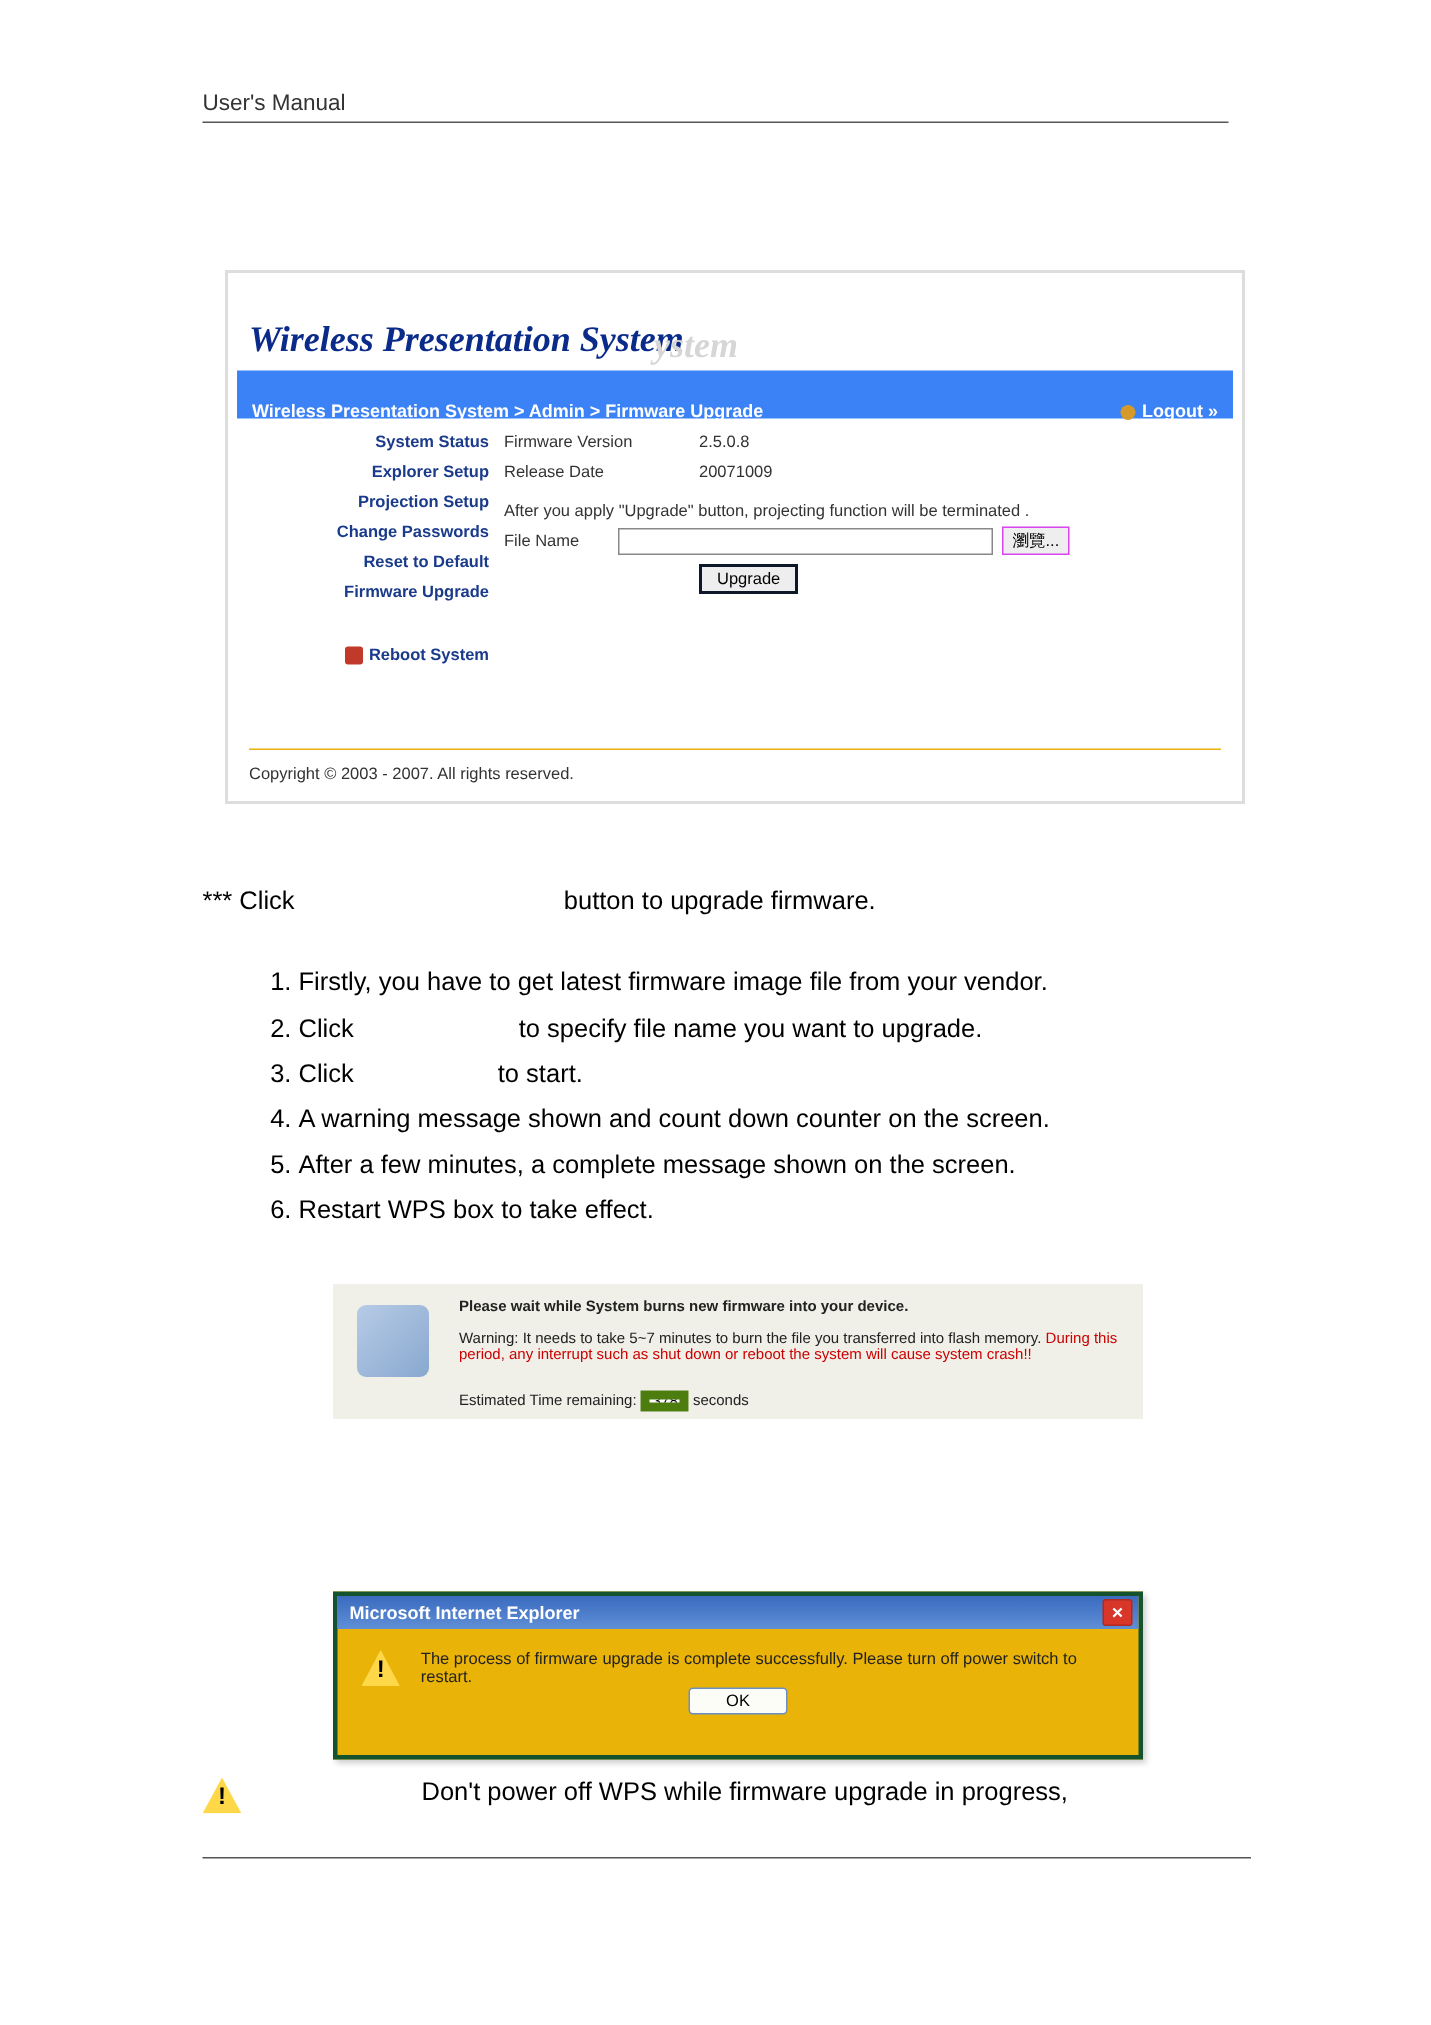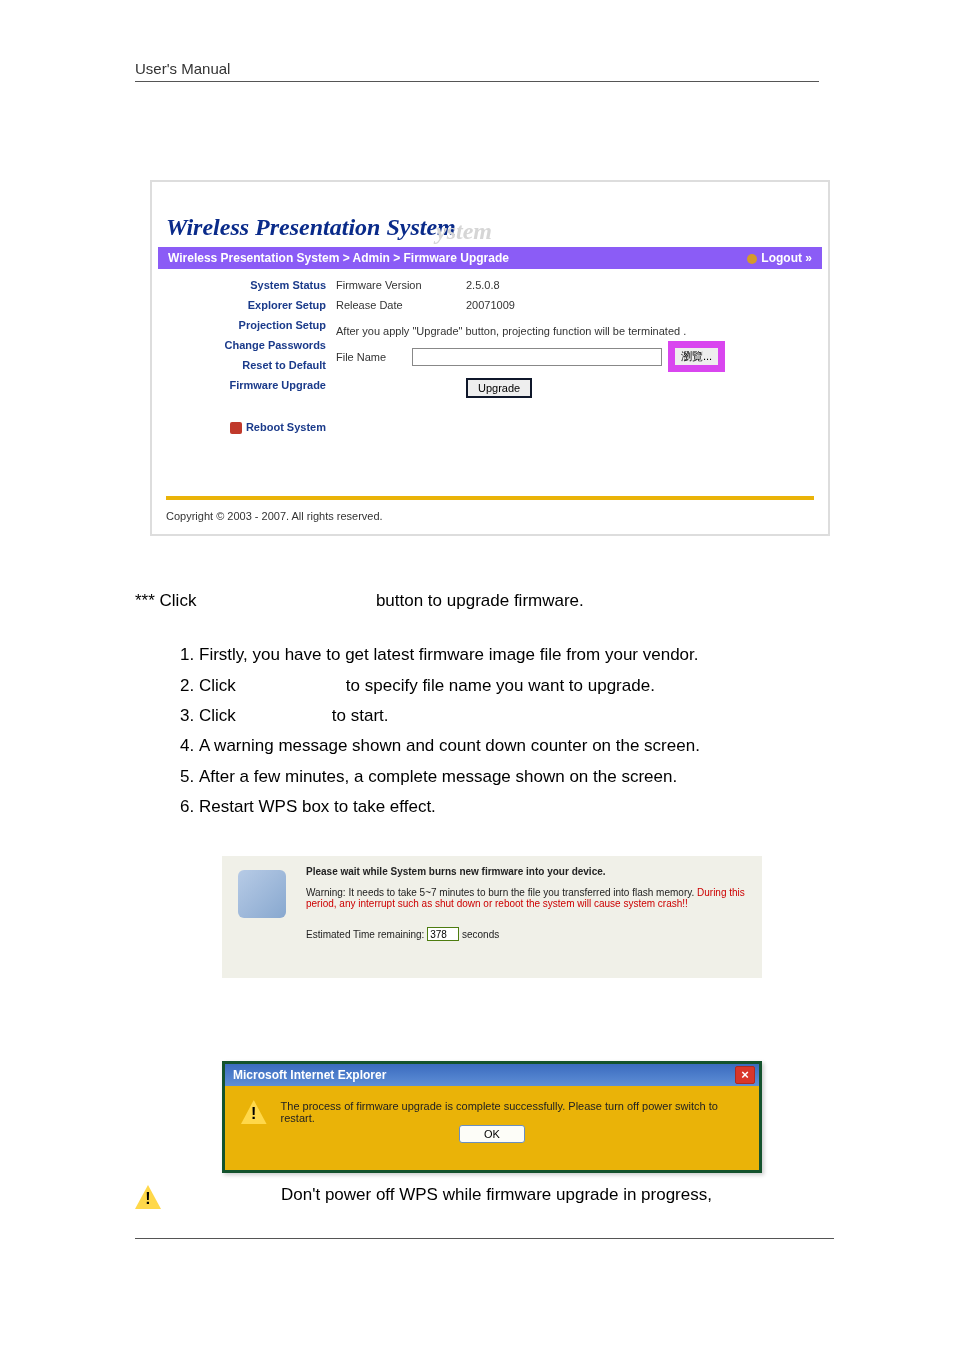--- a/index.html
+++ b/index.html
@@ -43,27 +43,27 @@
   .wps-title::after {
     content: "ystem";
     color: #d6d6d6;
     position: absolute;
     left: 284px;
     top: 36px;
     font-size: 24px;
     font-style: italic;
   }
   .breadcrumb-bar {
-    background: #8b5cf6;
+    background: #3b82f6;
     color: #fff;
     font-size: 12px;
     font-weight: bold;
     height: 22px;
     line-height: 22px;
-    padding: 0 10px;
+    padding: 16px 10px;
     display: flex;
     justify-content: space-between;
     margin: 0 6px;
   }
   .logout-link { color: #fff; }
   .logout-link::before {
     content: "";
     display: inline-block;
     width: 10px; height: 10px;
     background: #d59a2a;
@@ -105,35 +105,35 @@
   }
   .kv-row { display: flex; padding: 4px 0; }
   .kv-label { width: 130px; color: #333; }
   .kv-value { flex: 1; color: #333; }
   .warn-line { padding: 10px 0 4px 0; color: #333; }
   .file-row { display: flex; align-items: center; gap: 6px; }
   .file-input {
     width: 250px; height: 18px; border: 1px solid #888; background: #fff;
   }
   .browse-btn {
-    border: 7px solid #d946ef; background: #eee; font-size: 11px;
+    border: 1px solid #d946ef; background: #eee; font-size: 11px;
     padding: 1px 6px; font-family: inherit;
   }
   .upgrade-btn-row { padding: 6px 0 0 130px; }
   .upgrade-btn {
     border: 2px solid #0f172a; background: #eee; font-size: 11px;
     padding: 2px 10px; font-family: inherit;
   }
   .copyright {
     position: absolute;
     bottom: 12px;
     left: 14px;
     font-size: 11px;
     color: #333;
-    border-top: 4px solid #eab308;
+    border-top: 1px solid #eab308;
     width: calc(100% - 28px);
     padding-top: 10px;
   }
 
   .body-text {
     position: absolute;
     top: 588px;
     left: 135px;
     right: 120px;
     font-size: 17px;
@@ -145,21 +145,21 @@
   .ol { list-style: decimal; padding-left: 64px; }
   .ol li { padding: 2px 0; }
   .gap2 { display: inline-block; width: 110px; }
   .gap3 { display: inline-block; width: 96px; }
 
   .wait-panel {
     position: absolute;
     top: 856px;
     left: 222px;
     width: 540px;
-    height: 122px;
+    height: 90px;
     background: #f0f0e8;
     font-size: 10px;
     color: #222;
     display: flex;
     justify-content: flex-end;
   }
   .wait-icon {
     width: 80px;
     display: flex;
     align-items: flex-start;
@@ -170,21 +170,21 @@
     width: 48px; height: 48px;
     background: linear-gradient(135deg,#b7cbe6,#88a8cf);
     border-radius: 6px;
     position: relative;
   }
   .wait-text { flex: 1; padding: 10px 10px 6px 4px; }
   .wait-title { font-weight: bold; margin-bottom: 10px; }
   .wait-warn { margin-bottom: 18px; }
   .wait-warn .red { color: #c00; }
   .wait-timer input {
-    width: 32px; height: 14px; font-size: 10px; border: 1px solid #4d7c0f;
+    width: 32px; height: 14px; font-size: 10px; border: 6px solid #4d7c0f;
     text-align: left; padding-left: 2px;
   }
 
   .ie-dialog {
     position: absolute;
     top: 1061px;
     left: 222px;
     width: 540px;
     height: 112px;
     border: 3px solid #14532d;

